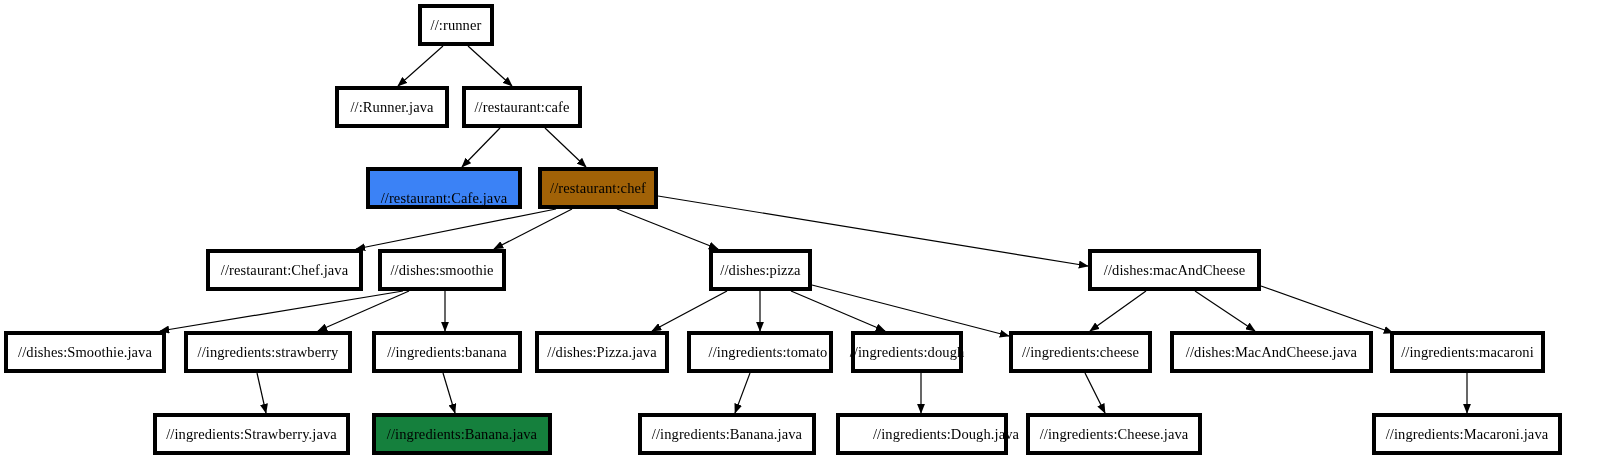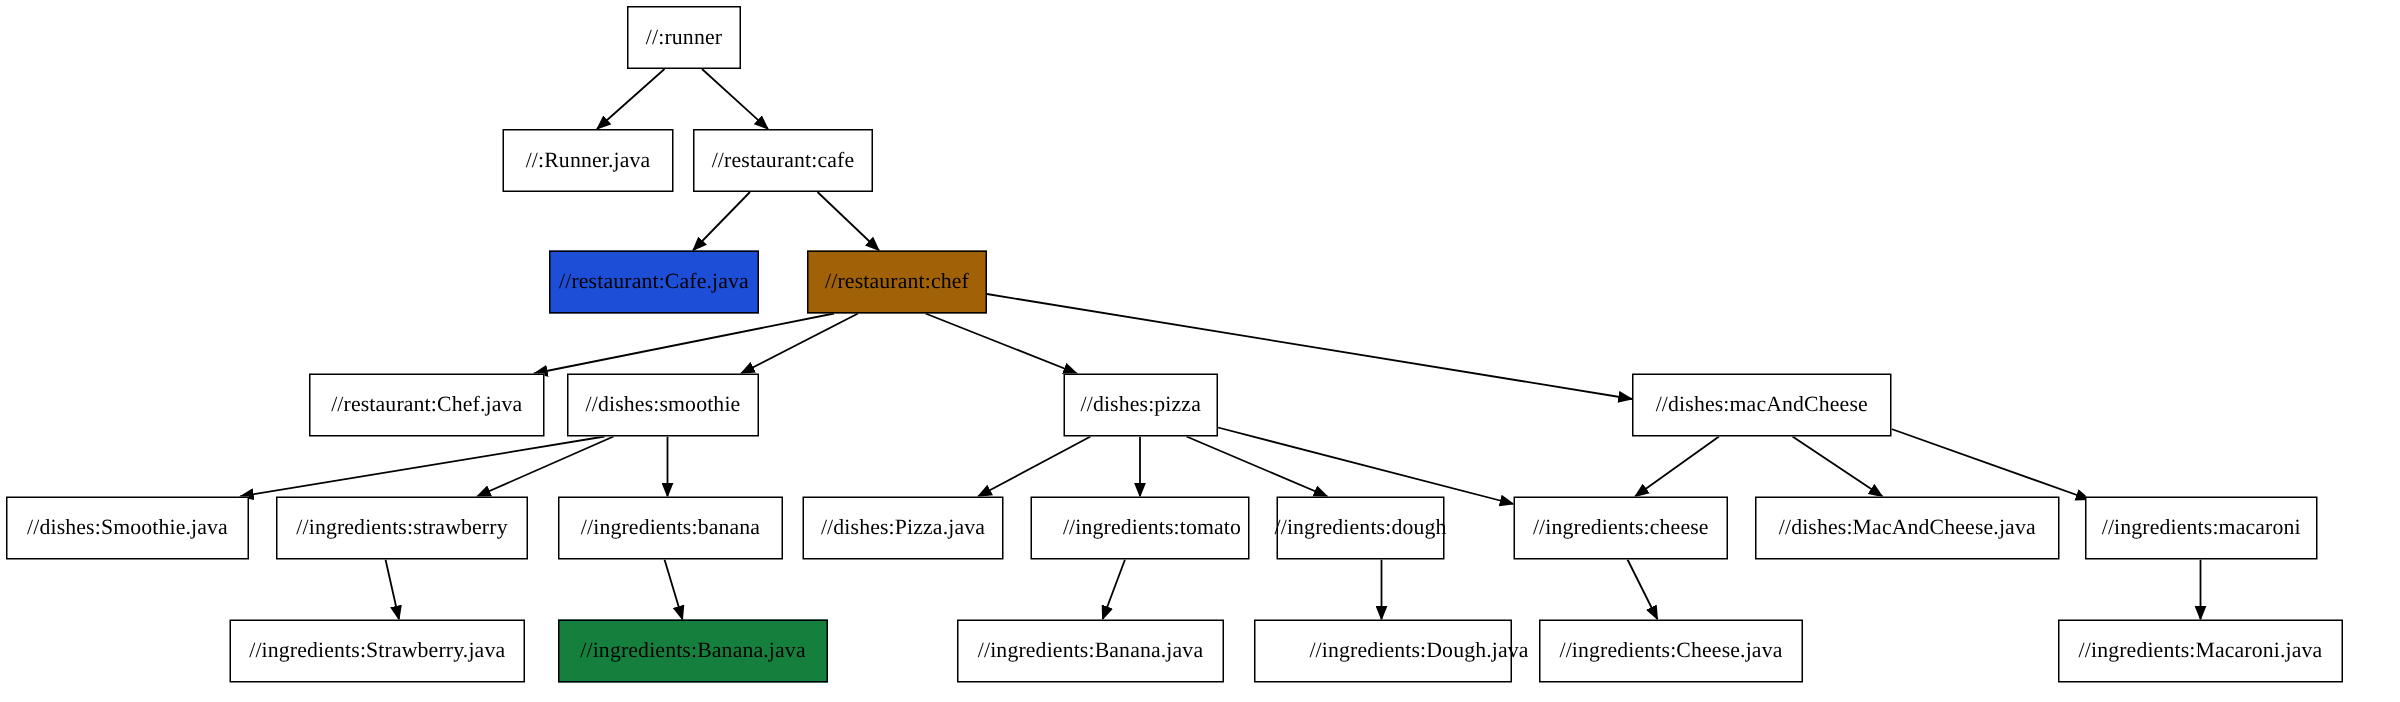--- a/index.html
+++ b/index.html
@@ -19,21 +19,21 @@
     position: absolute;
     left: 0;
     top: 0;
     width: 1600px;
     height: 468px;
     pointer-events: none;
   }
   .graph-node {
     position: absolute;
     box-sizing: border-box;
-    border: 1px solid #0ea5e9;
+    border: 4px solid #0ea5e9;
     background: #ffffff;
     display: flex;
     align-items: center;
     justify-content: center;
     white-space: nowrap;
   }
   .graph-node .node-label {
     font-size: 14.5px;
     color: #000000;
     line-height: 1;
@@ -80,21 +80,21 @@
   <div id="node-group">
       <div class="graph-node" style="left: 418px; top: 4px; width: 76px; height: 42px; border-color: rgb(0, 0, 0); background: rgb(255, 255, 255);">
         <span class="node-label" style="color: rgb(0, 0, 0);">//:runner</span>
       </div>
       <div class="graph-node" style="left: 335px; top: 86px; width: 114px; height: 42px; border-color: rgb(0, 0, 0); background: rgb(255, 255, 255);">
         <span class="node-label" style="color: rgb(0, 0, 0);">//:Runner.java</span>
       </div>
       <div class="graph-node" style="left: 462px; top: 86px; width: 120px; height: 42px; border-color: rgb(0, 0, 0); background: rgb(255, 255, 255);">
         <span class="node-label" style="color: rgb(0, 0, 0);">//restaurant:cafe</span>
       </div>
-      <div class="graph-node" style="left: 366px; top: 167px; width: 140px; height: 42px; border-color: rgb(0, 0, 0); background: #1d4ed8;">
+      <div class="graph-node" style="left: 366px; top: 167px; width: 156px; height: 42px; border-color: rgb(0, 0, 0); background: #3b82f6; align-items: flex-end;">
         <span class="node-label" style="color: rgb(0, 0, 0);">//restaurant:Cafe.java</span>
       </div>
       <div class="graph-node" style="left: 538px; top: 167px; width: 120px; height: 42px; border-color: rgb(0, 0, 0); background: #a16207;">
         <span class="node-label" style="color: rgb(0, 0, 0);">//restaurant:chef</span>
       </div>
       <div class="graph-node" style="left: 206px; top: 249px; width: 157px; height: 42px; border-color: rgb(0, 0, 0); background: rgb(255, 255, 255);">
         <span class="node-label" style="color: rgb(0, 0, 0);">//restaurant:Chef.java</span>
       </div>
       <div class="graph-node" style="left: 378px; top: 249px; width: 128px; height: 42px; border-color: rgb(0, 0, 0); background: rgb(255, 255, 255);">
         <span class="node-label" style="color: rgb(0, 0, 0);">//dishes:smoothie</span>

